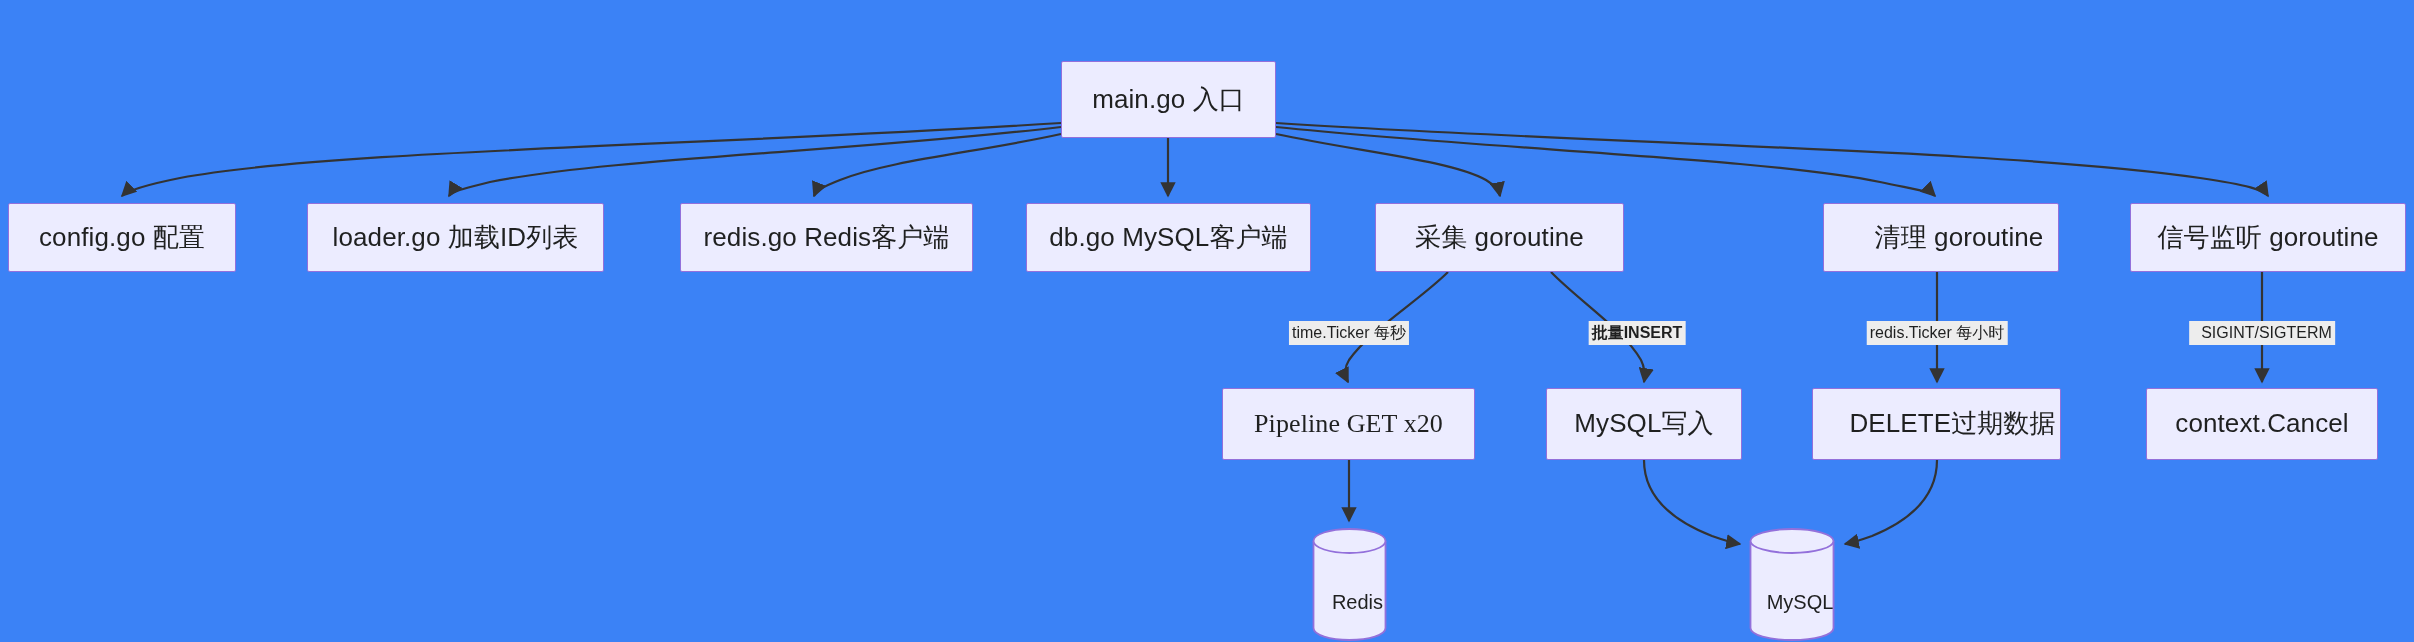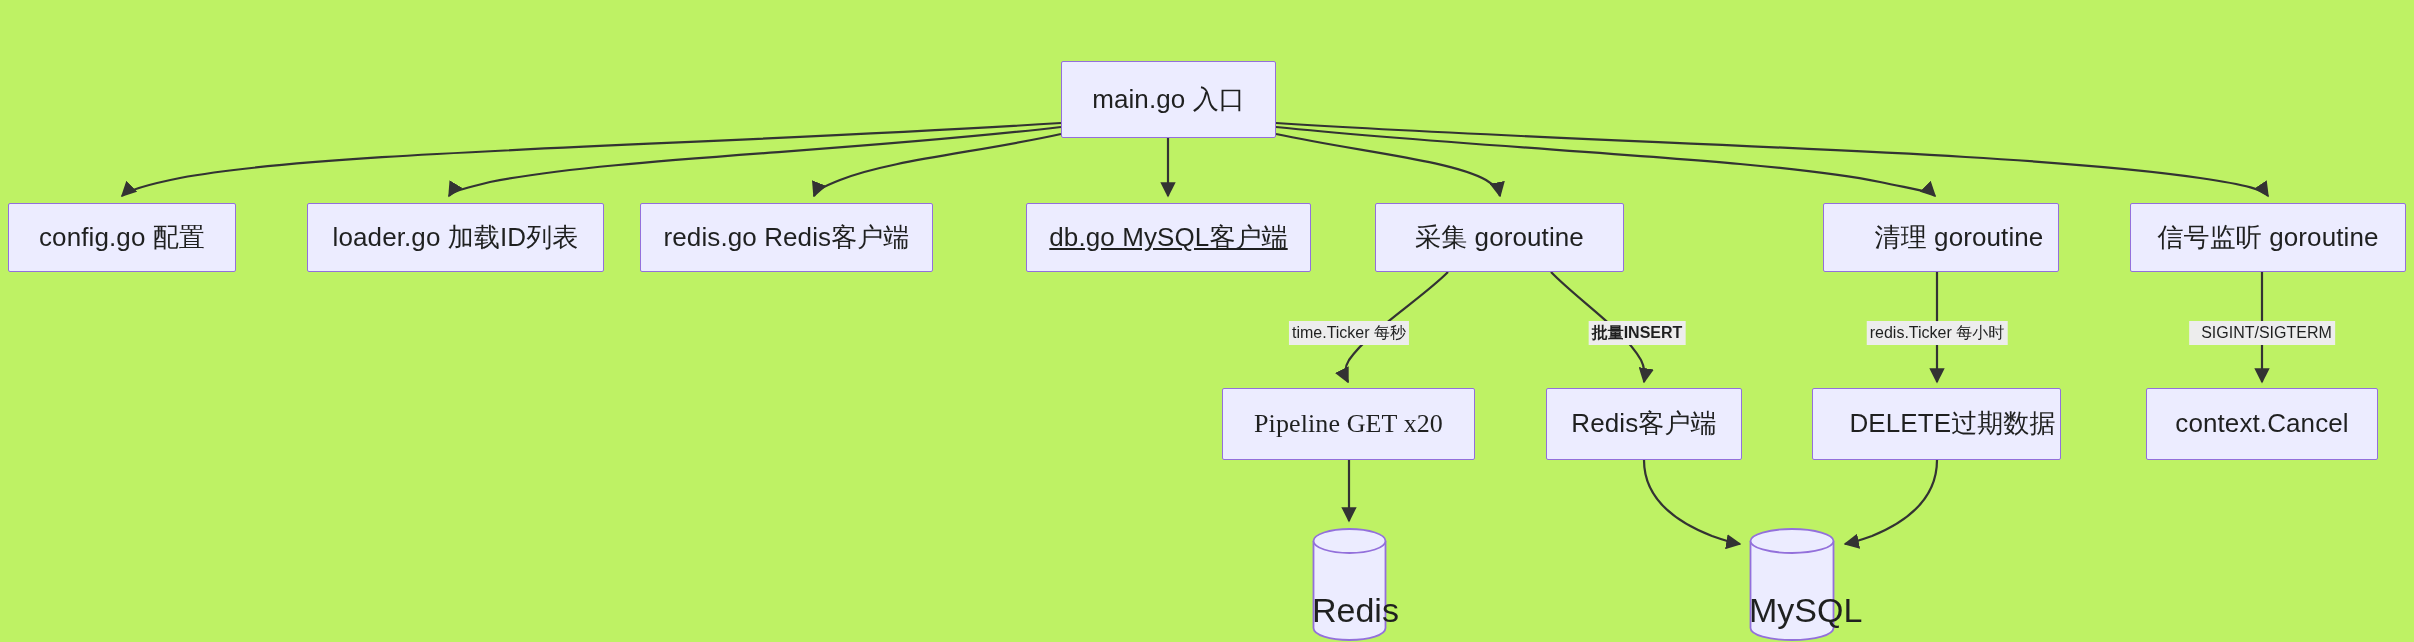--- a/index.html
+++ b/index.html
@@ -7,21 +7,21 @@
     padding: 0;
     background: #ffffff;
   }
   body {
     font-family: "Liberation Sans", "DejaVu Sans", sans-serif;
   }
   #diagram-root {
     position: relative;
     width: 2414px;
     height: 642px;
-    background: #bef264;
+    background: #3b82f6;
     overflow: hidden;
   }
   svg.layer {
     position: absolute;
     left: 0;
     top: 0;
     width: 2414px;
     height: 642px;
   }
   .edge-path {
@@ -56,23 +56,24 @@
     text-align: center;
   }
   .db-node {
     position: absolute;
   }
   .db-label {
     position: absolute;
     width: 100%;
     text-align: center;
     color: #1f2020;
-    font-size: 34px;
+    font-size: 20px;
     white-space: nowrap;
     pointer-events: none;
+    padding-left: 8px;
   }
   .db-shape {
     position: absolute;
     left: 0;
     top: 0;
     width: 100%;
     height: 100%;
   }
 </style>
 </head>
@@ -121,46 +122,46 @@
   </div>
 
   <div class="node-box" style="left:8px; top:203px; width:228px; height:69px;">
     <span>config.go 配置</span>
   </div>
 
   <div class="node-box" style="left:307px; top:203px; width:297px; height:69px;text-align:right;">
     <span>loader.go 加载ID列表</span>
   </div>
 
-  <div class="node-box" style="left:640px; top:203px; width:293px; height:69px;">
+  <div class="node-box" style="left:680px; top:203px; width:293px; height:69px;">
     <span>redis.go Redis客户端</span>
   </div>
 
-  <div class="node-box" style="left:1026px; top:203px; width:285px; height:69px;text-decoration:underline;">
+  <div class="node-box" style="left:1026px; top:203px; width:285px; height:69px;">
     <span>db.go MySQL客户端</span>
   </div>
 
   <div class="node-box" style="left:1375px; top:203px; width:249px; height:69px;">
     <span>采集 goroutine</span>
   </div>
 
   <div class="node-box" style="left:1823px; top:203px; width:236px; height:69px;padding-left:36px;">
     <span>清理 goroutine</span>
   </div>
 
   <div class="node-box" style="left:2130px; top:203px; width:276px; height:69px;">
     <span>信号监听 goroutine</span>
   </div>
 
   <div class="node-box" style="left:1222px; top:388px; width:253px; height:72px;font-family:Liberation Serif, serif;">
     <span>Pipeline GET x20</span>
   </div>
 
   <div class="node-box" style="left:1546px; top:388px; width:196px; height:72px;">
-    <span>Redis客户端</span>
+    <span>MySQL写入</span>
   </div>
 
   <div class="node-box" style="left:1812px; top:388px; width:249px; height:72px;padding-left:32px;">
     <span>DELETE过期数据</span>
   </div>
 
   <div class="node-box" style="left:2146px; top:388px; width:232px; height:72px;">
     <span>context.Cancel</span>
   </div>
 

